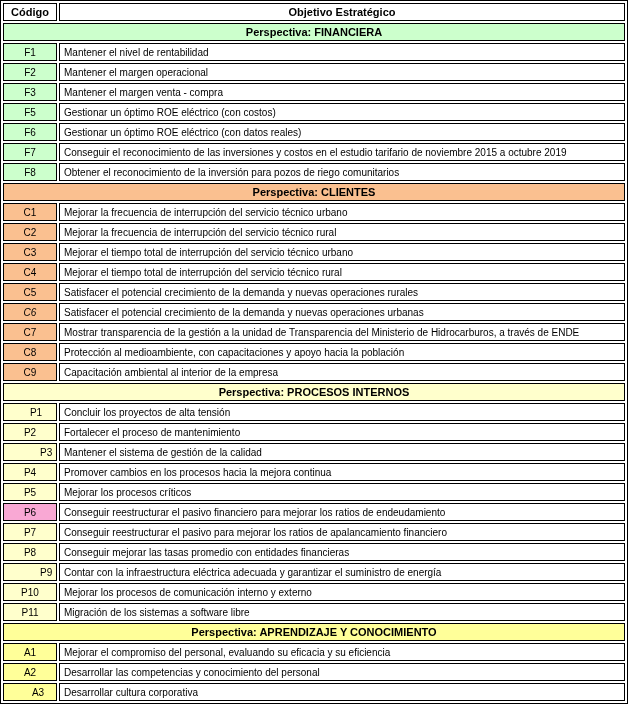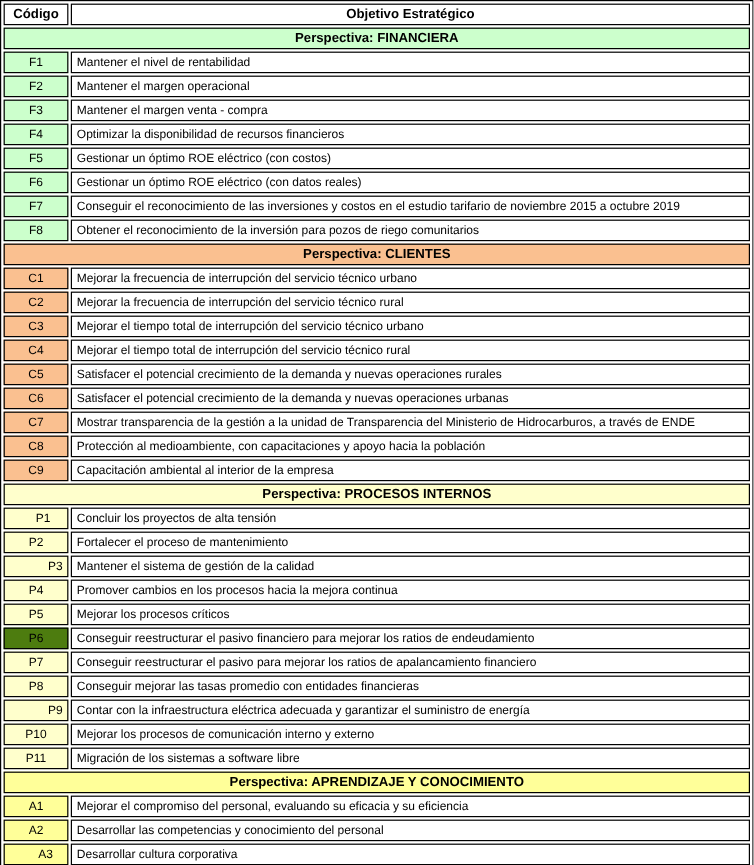--- a/index.html
+++ b/index.html
@@ -71,24 +71,20 @@
       </tr>
       <tr>
         <td class="code" style="background: rgb(204, 255, 204);">F2</td>
         <td class="objective">Mantener el margen operacional</td>
       </tr>
       <tr>
         <td class="code" style="background: rgb(204, 255, 204);">F3</td>
         <td class="objective">Mantener el margen venta - compra</td>
       </tr>
       <tr>
-        <td class="code" style="background: rgb(204, 255, 204);">F4</td>
-        <td class="objective">Optimizar la disponibilidad de recursos financieros</td>
-      </tr>
-      <tr>
         <td class="code" style="background: rgb(204, 255, 204);">F5</td>
         <td class="objective">Gestionar un óptimo ROE eléctrico (con costos)</td>
       </tr>
       <tr>
         <td class="code" style="background: rgb(204, 255, 204);">F6</td>
         <td class="objective">Gestionar un óptimo ROE eléctrico (con datos reales)</td>
       </tr>
       <tr>
         <td class="code" style="background: rgb(204, 255, 204);">F7</td>
         <td class="objective">Conseguir el reconocimiento de las inversiones y costos en el estudio tarifario de noviembre 2015 a octubre 2019</td>
@@ -114,21 +110,21 @@
       </tr>
       <tr>
         <td class="code" style="background: rgb(250, 192, 144);">C4</td>
         <td class="objective">Mejorar el tiempo total de interrupción del servicio técnico rural</td>
       </tr>
       <tr>
         <td class="code" style="background: rgb(250, 192, 144);">C5</td>
         <td class="objective">Satisfacer el potencial crecimiento de la demanda y nuevas operaciones rurales</td>
       </tr>
       <tr>
-        <td class="code" style="background: rgb(250, 192, 144);">C6</td>
+        <td class="code" style="background: rgb(250, 192, 144); font-style: italic;">C6</td>
         <td class="objective">Satisfacer el potencial crecimiento de la demanda y nuevas operaciones urbanas</td>
       </tr>
       <tr>
         <td class="code" style="background: rgb(250, 192, 144);">C7</td>
         <td class="objective">Mostrar transparencia de la gestión a la unidad de Transparencia del Ministerio de Hidrocarburos, a través de ENDE</td>
       </tr>
       <tr>
         <td class="code" style="background: rgb(250, 192, 144);">C8</td>
         <td class="objective">Protección al medioambiente, con capacitaciones y apoyo hacia la población</td>
       </tr>
@@ -153,21 +149,21 @@
       </tr>
       <tr>
         <td class="code" style="background: rgb(255, 255, 204);">P4</td>
         <td class="objective">Promover cambios en los procesos hacia la mejora continua</td>
       </tr>
       <tr>
         <td class="code" style="background: rgb(255, 255, 204);">P5</td>
         <td class="objective">Mejorar los procesos críticos</td>
       </tr>
       <tr>
-        <td class="code" style="background: #4d7c0f;">P6</td>
+        <td class="code" style="background: #f9a8d4;">P6</td>
         <td class="objective">Conseguir reestructurar el pasivo financiero para mejorar los ratios de endeudamiento</td>
       </tr>
       <tr>
         <td class="code" style="background: rgb(255, 255, 204);">P7</td>
         <td class="objective">Conseguir reestructurar el pasivo para mejorar los ratios de apalancamiento financiero</td>
       </tr>
       <tr>
         <td class="code" style="background: rgb(255, 255, 204);">P8</td>
         <td class="objective">Conseguir mejorar las tasas promedio con entidades financieras</td>
       </tr>

